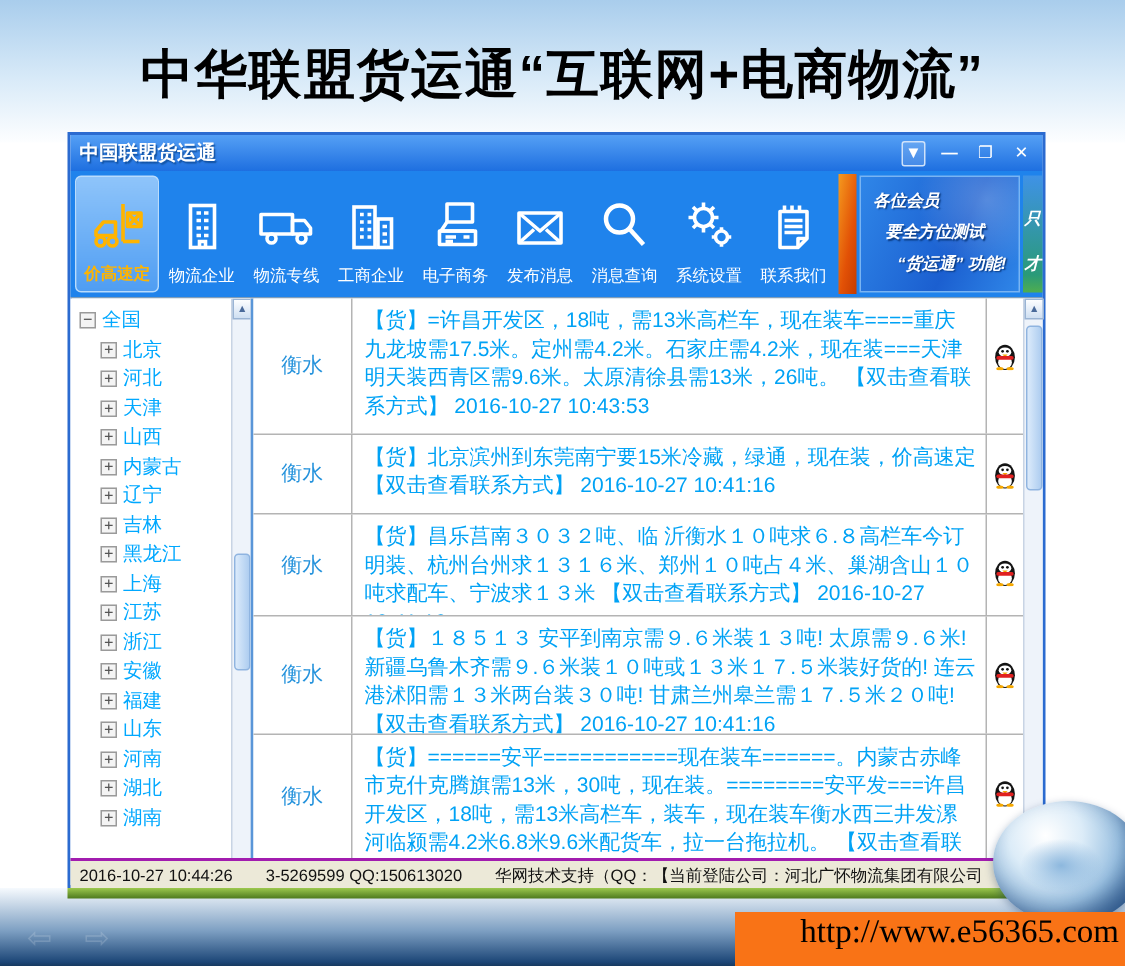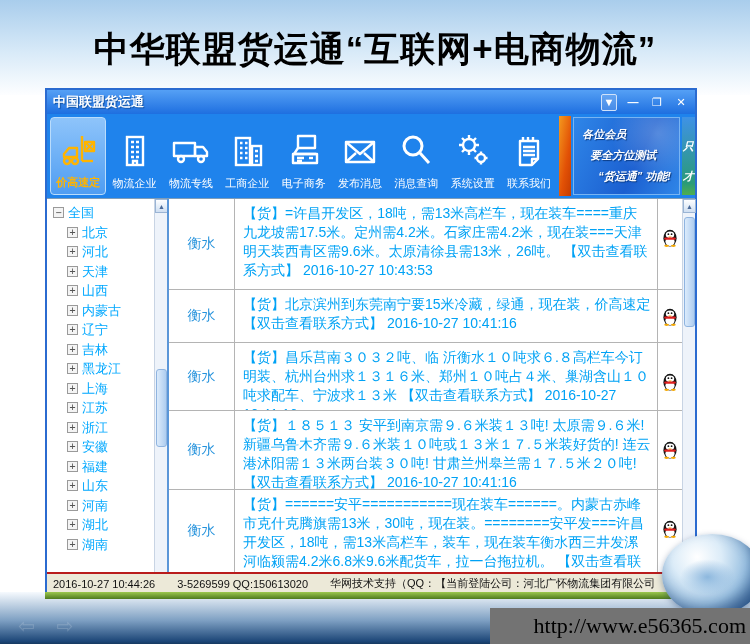--- a/index.html
+++ b/index.html
@@ -128,34 +128,34 @@
   }
   .msg {
     flex:1; padding:5px 6px 2px 8px; color:#00a2f5; font-size:14px;
     line-height:19px; overflow:hidden; border-right:1px solid #b4b4b4;
   }
   .qq { width:24px; display:flex; align-items:flex-start; justify-content:center; padding-top:30px; }
   .mrow:nth-child(2) .qq { padding-top:18px; }
   .list-scroll { position:absolute; right:0; top:0; width:13px; height:100%; }
   
   .statusbar {
-    height:21px; background:#ece9d8; border-top:2px solid #b91c1c;
+    height:21px; background:#ece9d8; border-top:2px solid #a21caf;
     display:flex; align-items:center; font-size:11px; color:#111;
     padding:0 6px; white-space:nowrap; overflow:hidden;
     font-family:"Liberation Sans","DejaVu Sans",sans-serif;
   }
   .statusbar .cell { margin-right:22px; }
   .grass-strip {
     position:absolute; left:45px; top:592px; width:652px; height:7px;
     background: linear-gradient(#9cc84e, #4e7a1e);
   }
   
   .url-box {
     position:absolute; right:0; bottom:0; width:260px; height:36px;
-    background:#737373; z-index:3; display:flex; align-items:center; justify-content:flex-end;
+    background:#f97316; z-index:3; display:flex; justify-content:flex-end;
   }
   .url-box .url {
     font-family:"Liberation Serif","DejaVu Serif",serif;
     font-size:22px; color:#000; padding-right:4px;
   }
   .globe {
     position:absolute; right:-12px; bottom:28px; width:100px; height:82px;
     border-radius:50%; z-index:2;
     background:
       radial-gradient(circle at 35% 28%, #ffffff, #dcecf8 28%, #9cc2e2 55%, #4d80b2 80%, #2a5788);

